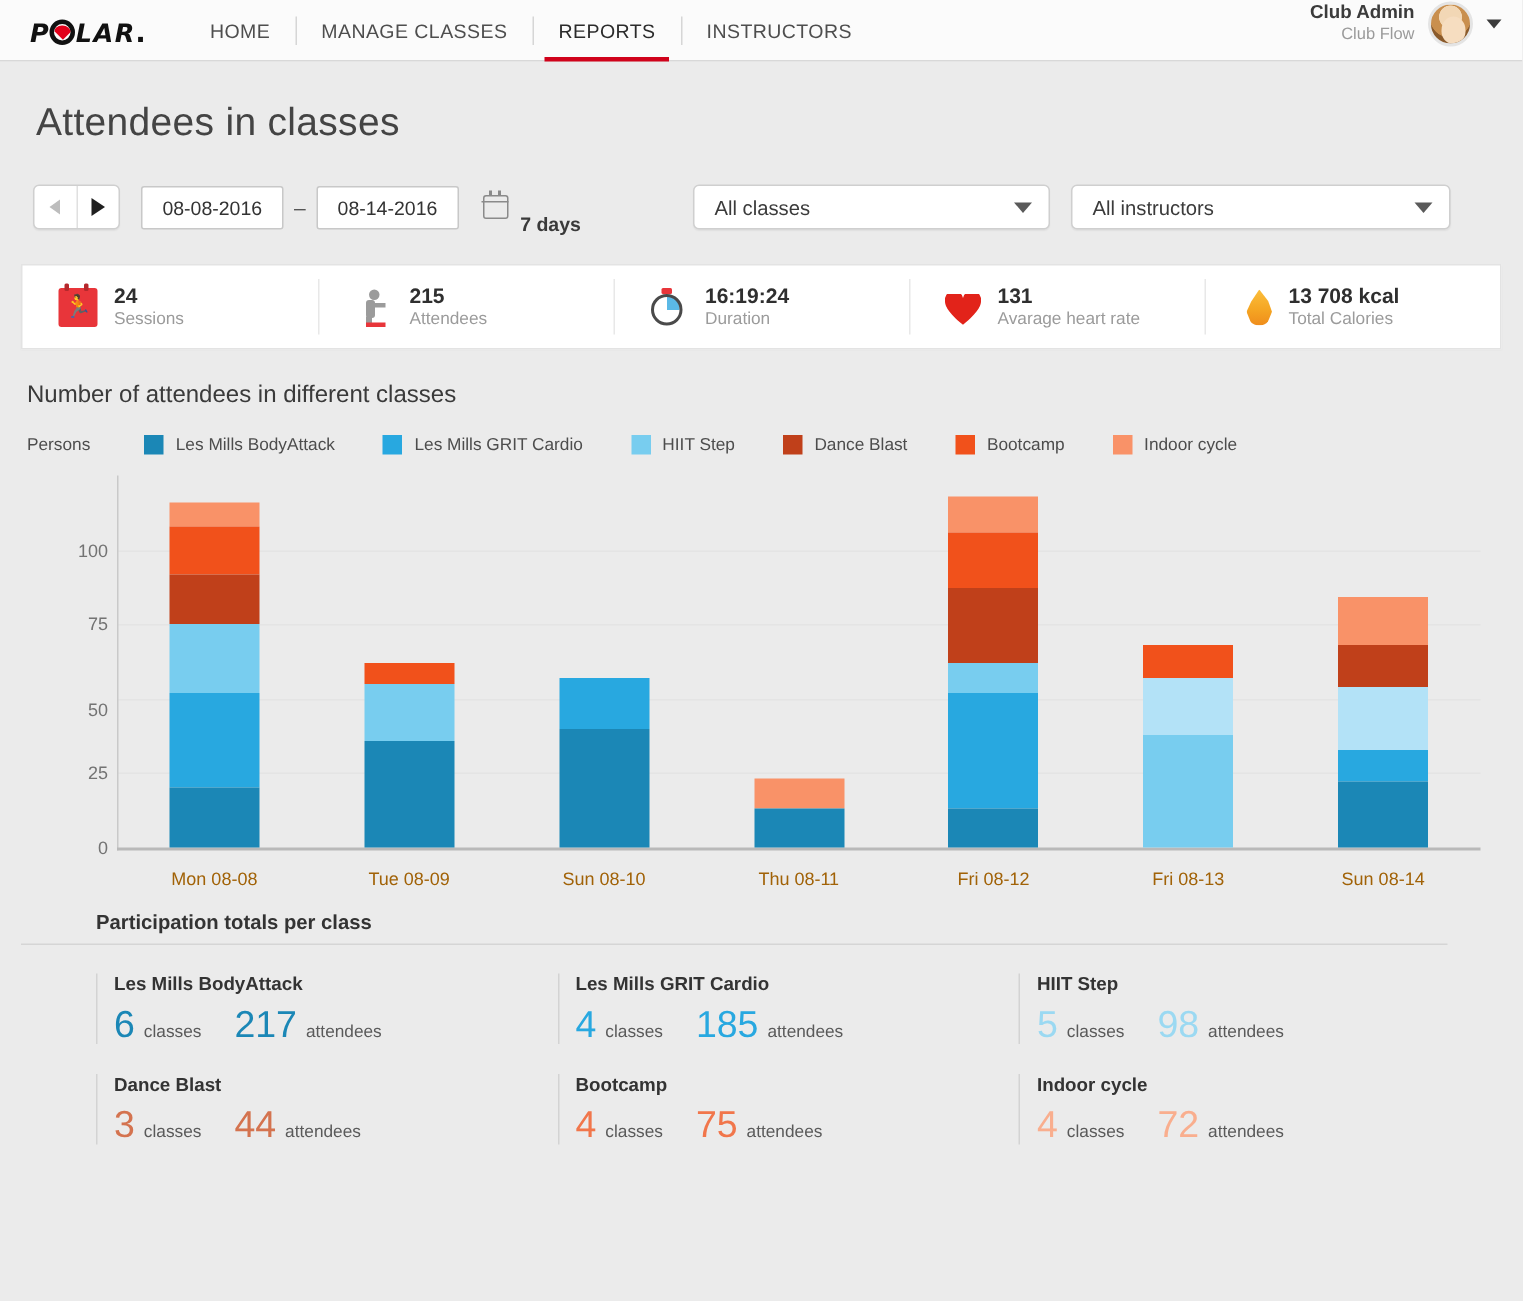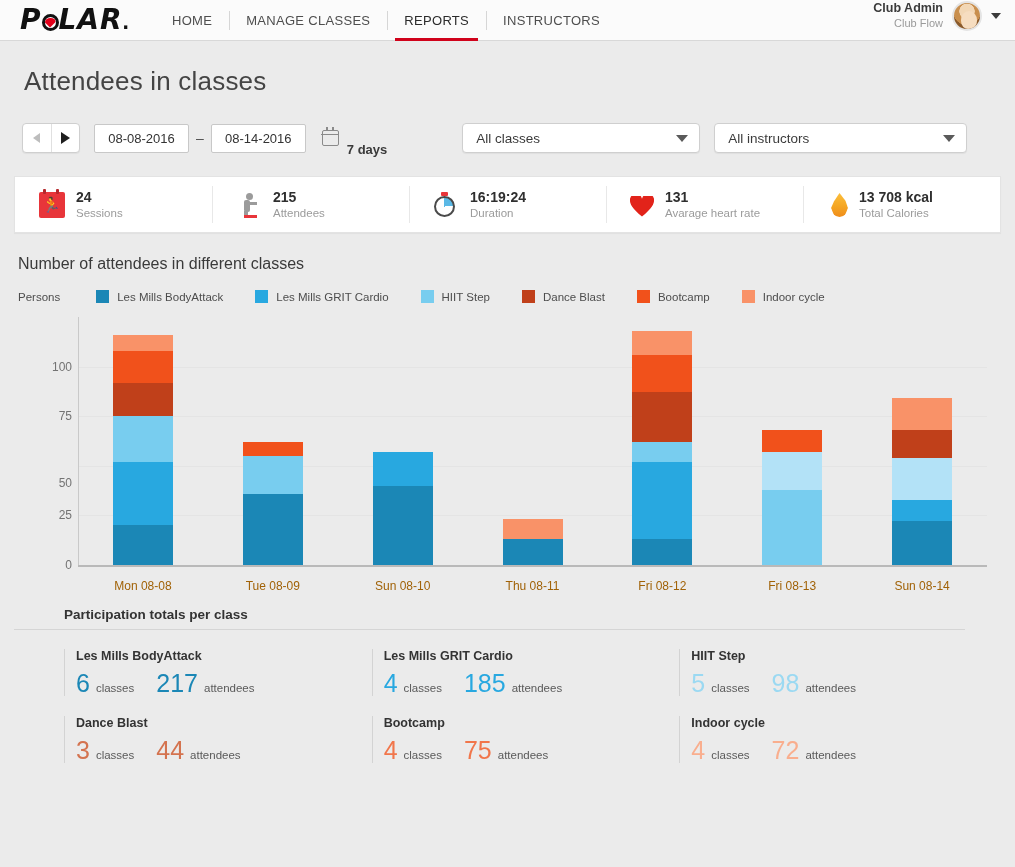--- a/index.html
+++ b/index.html
@@ -16,21 +16,21 @@
     height: 41px;
     background: #fbfbfb;
     border-bottom: 1px solid #d8d8d8;
     display: flex;
     align-items: center;
   }
   .logo-wrap { margin-left: 20px; display: flex; align-items: baseline; }
   .logo-text {
     font-family: "DejaVu Sans", sans-serif;
     font-weight: bold; font-style: italic;
-    font-size: 28px; letter-spacing: 1px;
+    font-size: 17px; letter-spacing: 1px;
     color: #111; line-height: 1;
   }
   .logo-o {
     display: inline-block; position: relative;
     width: 17px; height: 17px; vertical-align: -2px;
   }
   .logo-o .ring {
     position: absolute; inset: 0;
     border: 3px solid #111; border-radius: 50%;
   }
@@ -414,21 +414,21 @@
   <div class="plot">
     <div id="grid-layer">
         <div class="gridline" style="top: 198.4px;"></div>
         <div class="gridline" style="top: 148.8px;"></div>
         <div class="gridline" style="top: 99.2px;"></div>
         <div class="gridline" style="top: 49.6px;"></div>
       </div>
     <div id="ytick-layer">
         <div class="ytick" style="top: 248px;">0</div>
         <div class="ytick" style="top: 198.4px;">25</div>
-        <div class="ytick" style="top: 166px;">50</div>
+        <div class="ytick" style="top: 156px;">50</div>
         <div class="ytick" style="top: 99.2px;">75</div>
         <div class="ytick" style="top: 49.6px;">100</div>
       </div>
     <div class="y-axis-line"></div>
     <div class="x-axis-line"></div>
     <div class="bars" id="bars">
         <div class="bar-col">
           <div class="bar-stack">
             <div class="seg" title="Les Mills BodyAttack: 20" style="height: 39.68px; background: rgb(27, 135, 182);"></div>
             <div class="seg" title="Les Mills GRIT Cardio: 32" style="height: 63.488px; background: rgb(40, 168, 224);"></div>

